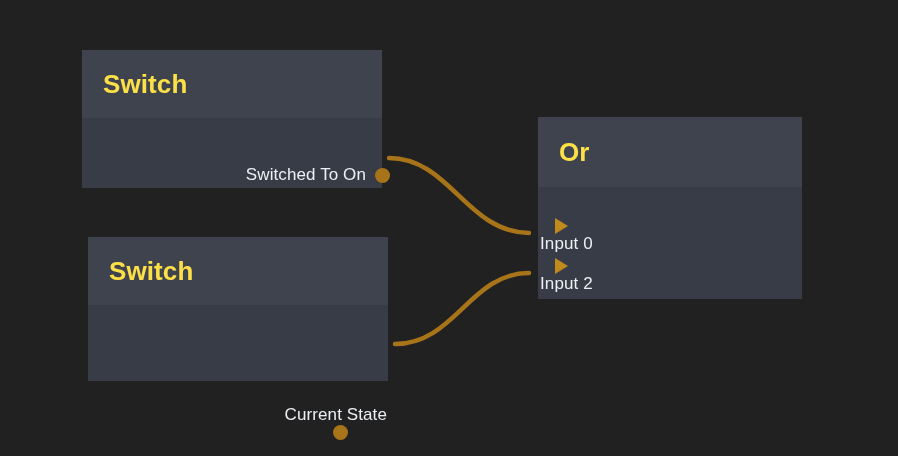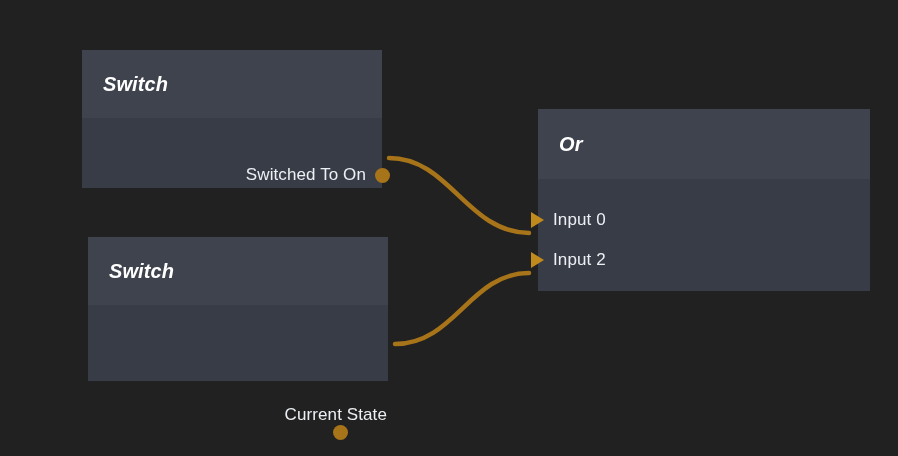--- a/index.html
+++ b/index.html
@@ -38,46 +38,45 @@
     z-index: 2;
     overflow: visible;
   }
   .node-header {
     box-sizing: border-box;
     background: #3f434e;
     display: flex;
     align-items: center;
   }
   .node-title {
-    color: #ffffff;
-    font-size: 20px;
+    color: #fde047;
+    font-size: 26px;
     font-weight: bold;
     letter-spacing: 0.1px;
     white-space: nowrap;
-    font-style: italic;
   }
   .node-body {
     position: relative;
     box-sizing: border-box;
     height: 100%;
   }
   .pin-row {
     position: absolute;
     display: flex;
     align-items: center;
     white-space: nowrap;
   }
   .pin-row.out {
     right: 0;
     flex-direction: row;
     justify-content: flex-end;
   }
   .pin-row.in {
     left: 0;
-    flex-direction: row;
+    flex-direction: column;
     justify-content: flex-start;
   }
   .pin-label {
     color: #eceff3;
     font-size: 17px;
     letter-spacing: 0.1px;
   }
   .pin-dot {
     width: 15px;
     height: 15px;
@@ -101,21 +100,21 @@
   #node-switch-1 .pin-out-0   { top: 47px; right: -8px; }
   #node-switch-1 .pin-out-0 .pin-label { margin-right: 9px; }
 
   
   #node-switch-2 { left: 88px;  top: 237px; width: 300px; height: 144px; }
   #node-switch-2 .node-header { height: 68px; padding-left: 21px; }
   #node-switch-2 .pin-out-0   { top: 100px; right: -8px; flex-direction: column; }
   #node-switch-2 .pin-out-0 .pin-label { margin-right: 9px; }
 
   
-  #node-or { left: 538px; top: 109px; width: 332px; height: 182px; }
+  #node-or { left: 538px; top: 117px; width: 264px; height: 182px; }
   #node-or .node-header { height: 70px; padding-left: 21px; }
   #node-or .pin-in-0 { top: 31px; left: -7px; }
   #node-or .pin-in-1 { top: 71px; left: -7px; }
   #node-or .pin-in-0 .pin-label,
   #node-or .pin-in-1 .pin-label { margin-left: 9px; }
 </style>
 </head>
 <body>
 
 <div id="graph-canvas">

